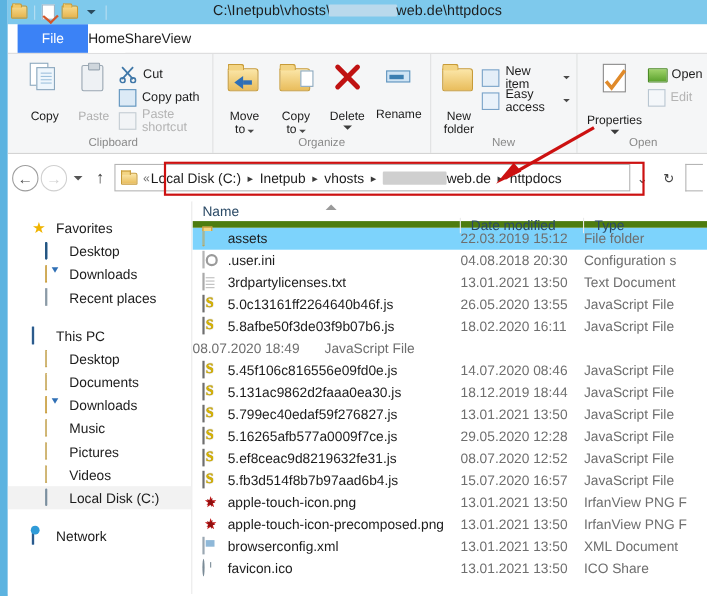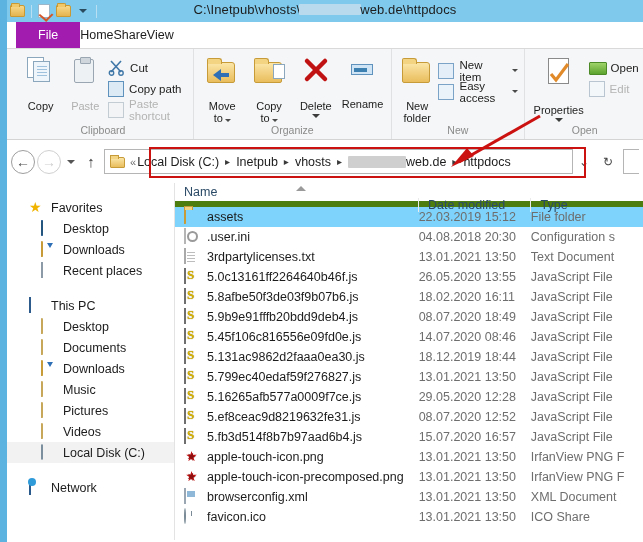--- a/index.html
+++ b/index.html
@@ -71,21 +71,21 @@
   .tabstrip {
     height: 27px; background: #ffffff;
     display: flex; align-items: stretch;
     border-bottom: 1px solid #d9d9d9;
     padding-left: 9px;
   }
   .tab {
     padding: 0 0; display: flex; align-items: center;
     font-size: 12.5px; color: #1c1c1c;
   }
-  .tab.file { background: #a21caf; color: #fff; padding: 0 22px; }
+  .tab.file { background: #3b82f6; color: #fff; padding: 0 22px; }
   .tab.active { background: #fff; }
 
   
   .ribbon {
     position: relative; height: 91px; background: #f5f6f7;
     border-bottom: 1px solid #d4d4d4;
     display: flex; align-items: stretch;
     padding-left: 6px;
   }
   .rgroup {
@@ -695,24 +695,20 @@
       <div class="row">
         <div class="cell-name">
           <span class="fico"><span class="fi-js"></span></span>
           <span>5.8afbe50f3de03f9b07b6.js</span>
         </div>
         <div class="cell-date">18.02.2020 16:11</div>
         <div class="cell-type">JavaScript File</div>
       </div>
 
       <div class="row">
-        <div class="cell-name">
-          <span class="fico"><span class="fi-js"></span></span>
-          <span>5.9b9e91fffb20bdd9deb4.js</span>
-        </div>
         <div class="cell-date">08.07.2020 18:49</div>
         <div class="cell-type">JavaScript File</div>
       </div>
 
       <div class="row">
         <div class="cell-name">
           <span class="fico"><span class="fi-js"></span></span>
           <span>5.45f106c816556e09fd0e.js</span>
         </div>
         <div class="cell-date">14.07.2020 08:46</div>

